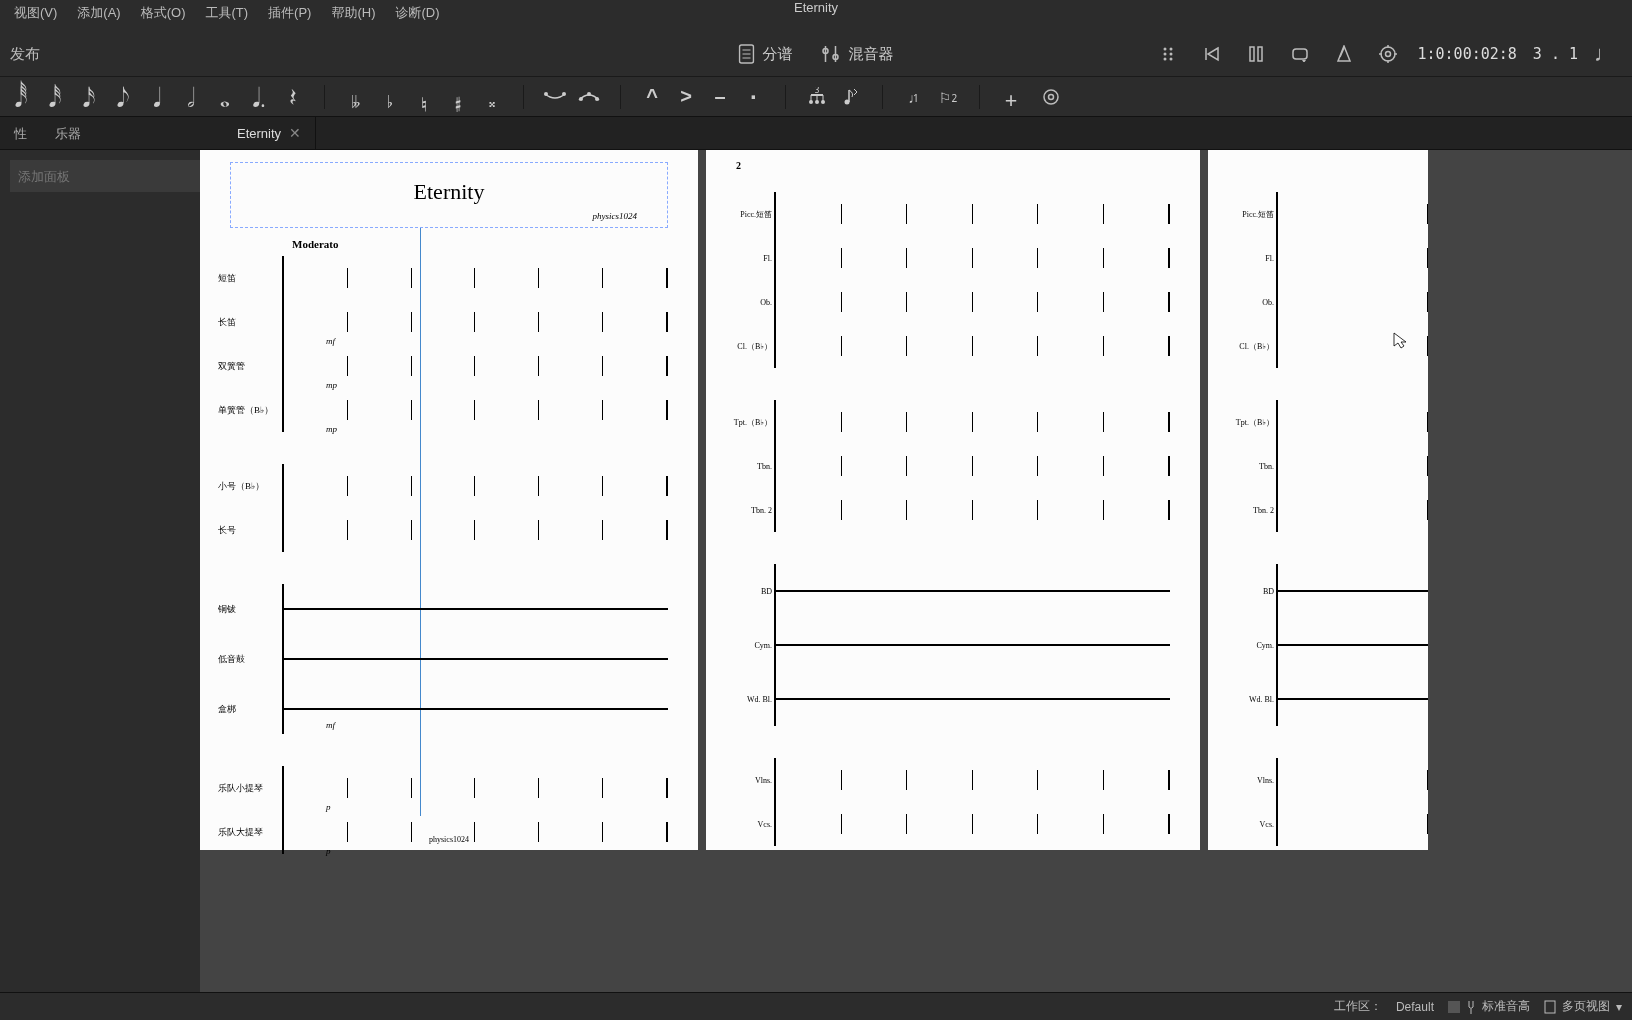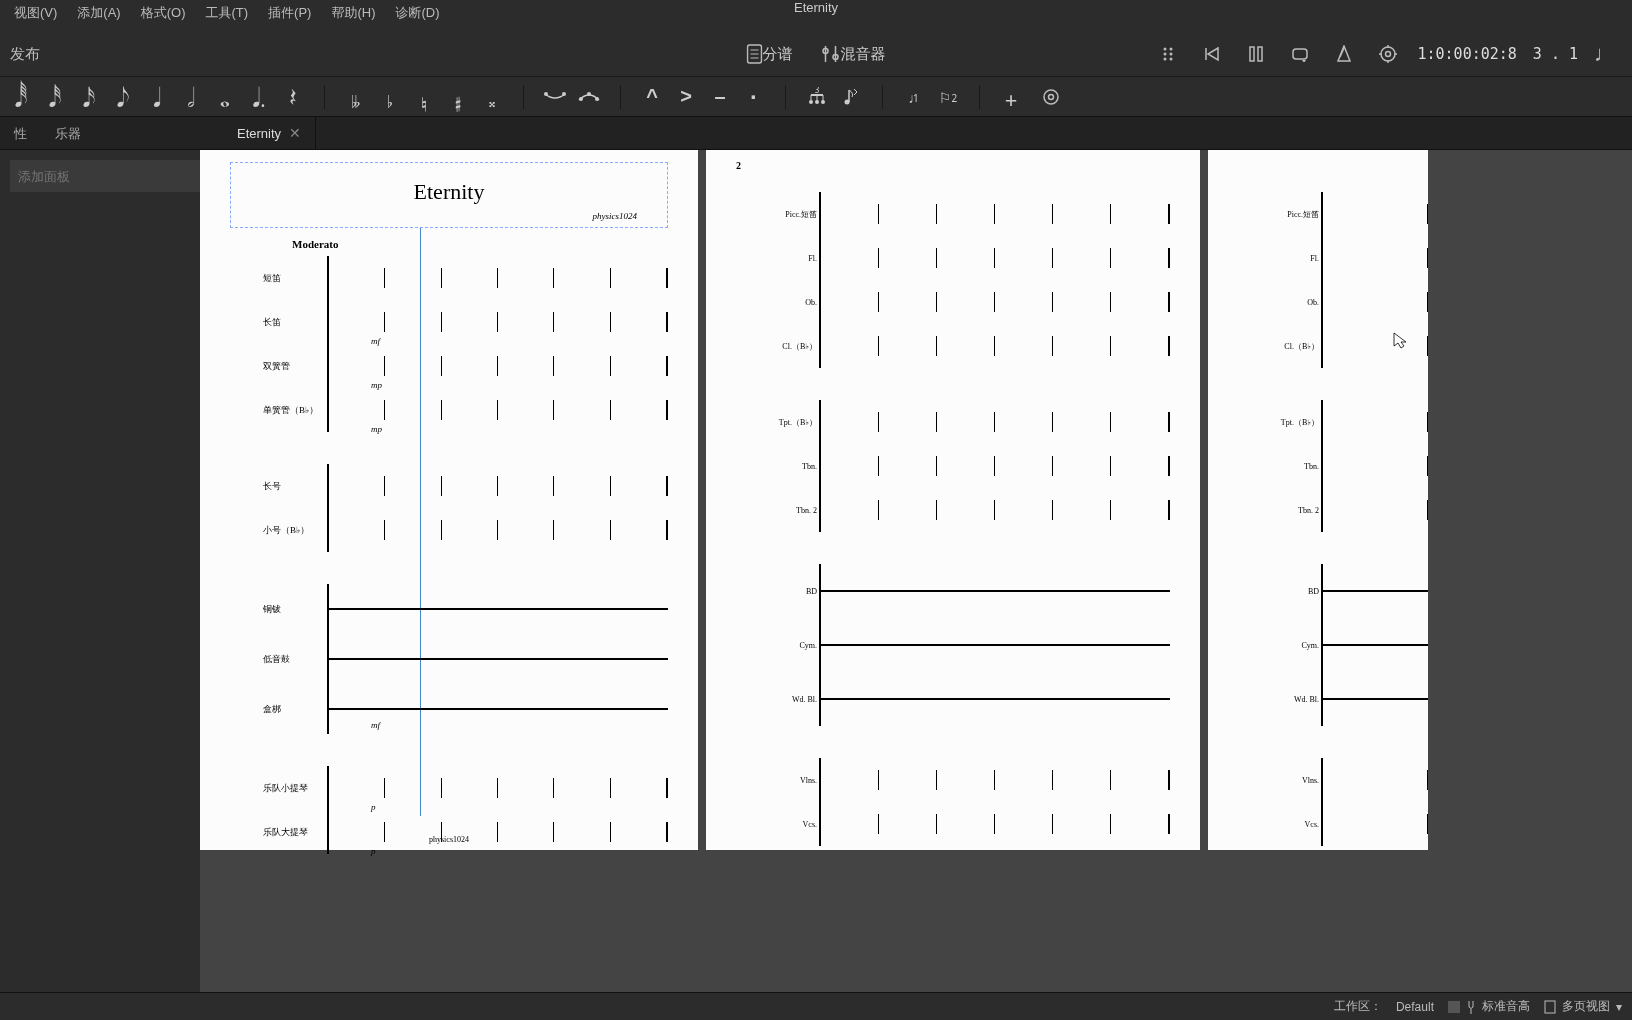--- a/index.html
+++ b/index.html
@@ -27,21 +27,21 @@
     .topbar2-center {
       position: absolute; left: 50%; transform: translateX(-50%);
       display: flex; align-items: center; gap: 28px;
     }
     .topbar2-right {
       margin-left: auto; display: flex; align-items: center; gap: 16px;
       padding-right: 12px;
     }
     .icon-btn { width: 28px; height: 28px; display: inline-flex; align-items: center; justify-content: center; cursor: pointer; color: #bbb; }
     .txt-btn { cursor: pointer; padding: 4px 6px; font-size: 15px; }
-    .tcenter-item { display: flex; align-items: center; gap: 0; font-size: 15px; color: #ccc; cursor: pointer; text-align: right; }
+    .tcenter-item { display: flex; align-items: center; gap: 8px; font-size: 15px; color: #ccc; cursor: pointer; text-align: right; }
     .time-readout { font-family: monospace; font-size: 15px; color: #ddd; }
     .note-toolbar {
       height: 40px; display: flex; align-items: center; gap: 10px;
       padding: 0 6px; border-top: 1px solid #1a1a1a;
     }
     .nt-group { display: flex; align-items: center; gap: 4px; }
     .nt-sep { width: 1px; height: 24px; background: #1a1a1a; margin: 0 6px; }
     .nt-btn {
       width: 30px; height: 30px; display: inline-flex; align-items: center; justify-content: center;
       cursor: pointer; font-size: 20px; color: #ccc; font-family: "Bravura","Noto Music", serif;
@@ -79,21 +79,21 @@
       background: #fcfcfc; position: relative; color: #000;
       font-family: "Times New Roman", serif;
     }
     .page1 { width: 498px; height: 700px; margin-top: 0; margin-left: 0; }
     .page2 { width: 494px; height: 700px; }
     .page3 { width: 220px; height: 700px; }
     .score-title { text-align: center; font-size: 22px; margin-top: 14px; font-family: "Times New Roman", serif; }
     .score-composer { text-align: right; font-size: 9px; font-style: italic; margin-right: 30px; margin-top: 6px; }
     .score-tempo { font-weight: bold; font-size: 11px; margin-left: 92px; margin-top: 10px; }
     .title-box { border: 1px dashed #88aaff; margin: 12px 30px 0 30px; padding-top: 2px; padding-bottom: 6px; }
-    .instrument-system { margin-top: 6px; padding-left: 45px; }
+    .instrument-system { margin-top: 6px; }
     .instrument-row {
       display: flex; align-items: center; margin-left: 18px; position: relative;
     }
     .instr-label { width: 62px; text-align: left; font-size: 9px; margin-right: 4px; }
     .instr-label-sm { width: 48px; text-align: right; font-size: 8px; margin-right: 4px; }
     .staff {
       height: 20px; flex: 1; position: relative; margin-right: 30px;
       background-image: linear-gradient(#000 0.5px, transparent 0.5px);
       background-size: 100% 4px; background-position: 0 2px;
       border-right: 1px solid #000;
@@ -387,34 +387,34 @@
                   <div></div>
                 </div>
                 <div class="dyn" style="left:42px;top:24px;">mp</div>
               </div>
             </div>
         </div>
         <div class="group-gap"></div>
         <div class="system">
           <div class="system-brace"></div>
           <div class="instrument-row row-spacing">
+              <div class="instr-label">小号（B♭）</div>
+              <div class="staff">
+                <div class="bar-divs">
+                  <div></div>
+                  <div></div>
+                  <div></div>
+                  <div></div>
+                  <div></div>
+                  <div></div>
+                </div>
+              </div>
+            </div>
+          <div class="instrument-row row-spacing">
               <div class="instr-label">长号</div>
-              <div class="staff">
-                <div class="bar-divs">
-                  <div></div>
-                  <div></div>
-                  <div></div>
-                  <div></div>
-                  <div></div>
-                  <div></div>
-                </div>
-              </div>
-            </div>
-          <div class="instrument-row row-spacing">
-              <div class="instr-label">小号（B♭）</div>
               <div class="staff">
                 <div class="bar-divs">
                   <div></div>
                   <div></div>
                   <div></div>
                   <div></div>
                   <div></div>
                   <div></div>
                 </div>
               </div>

